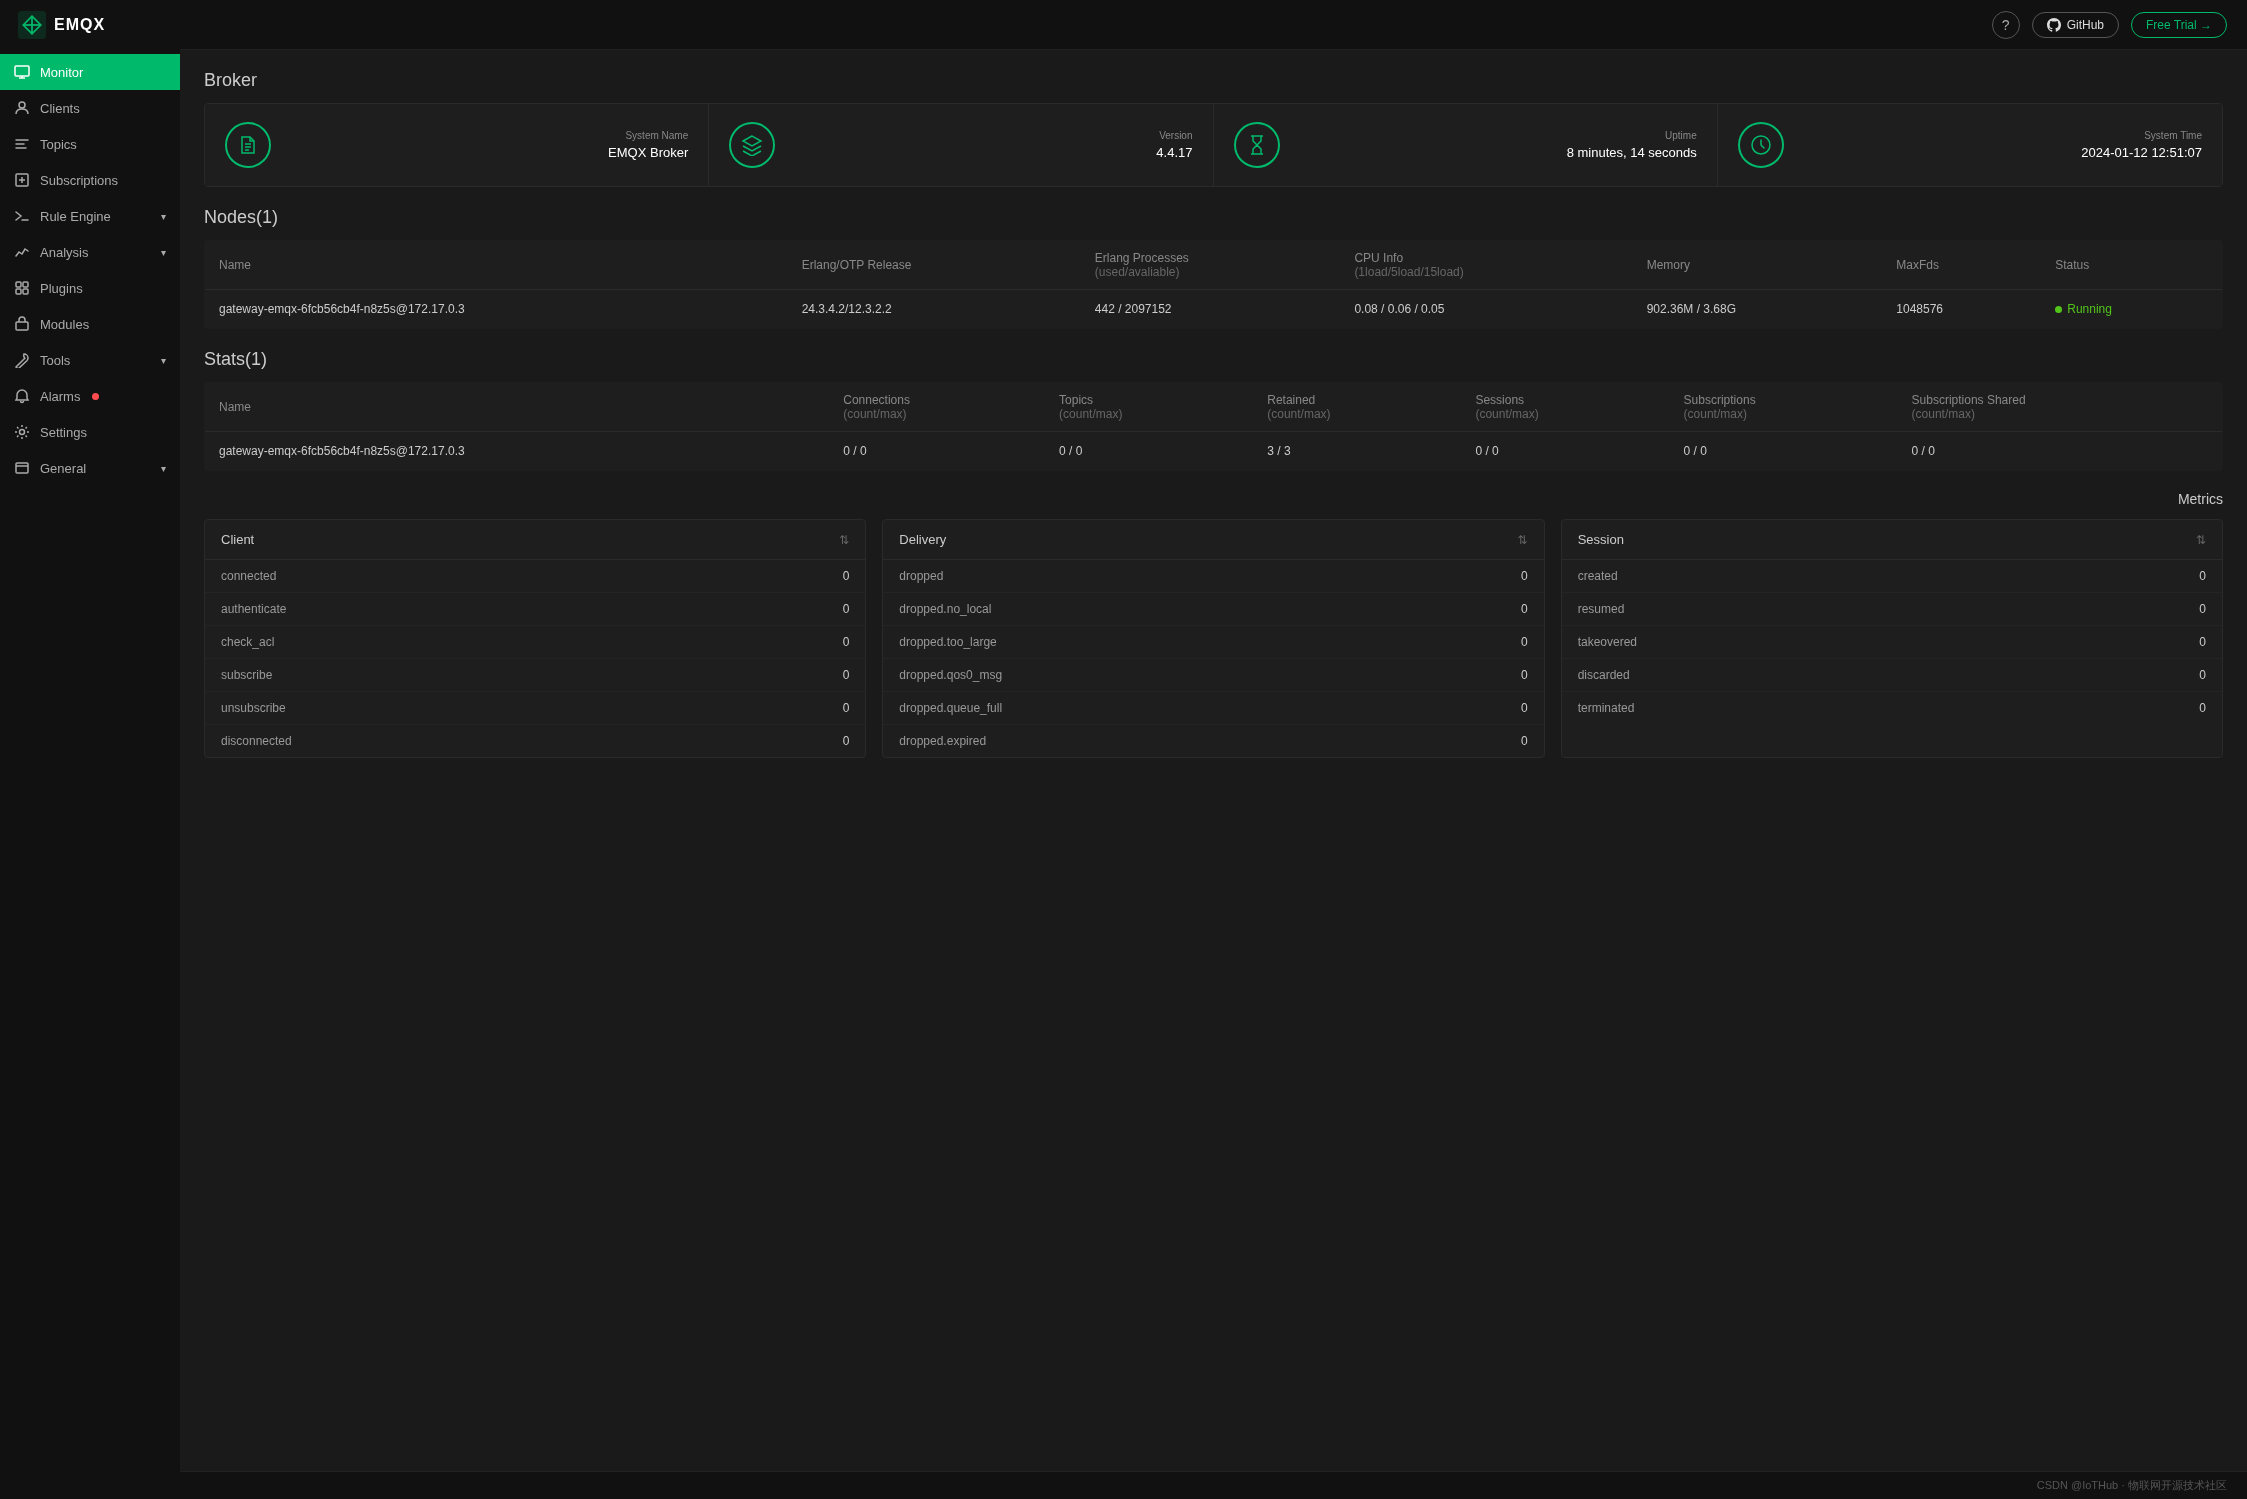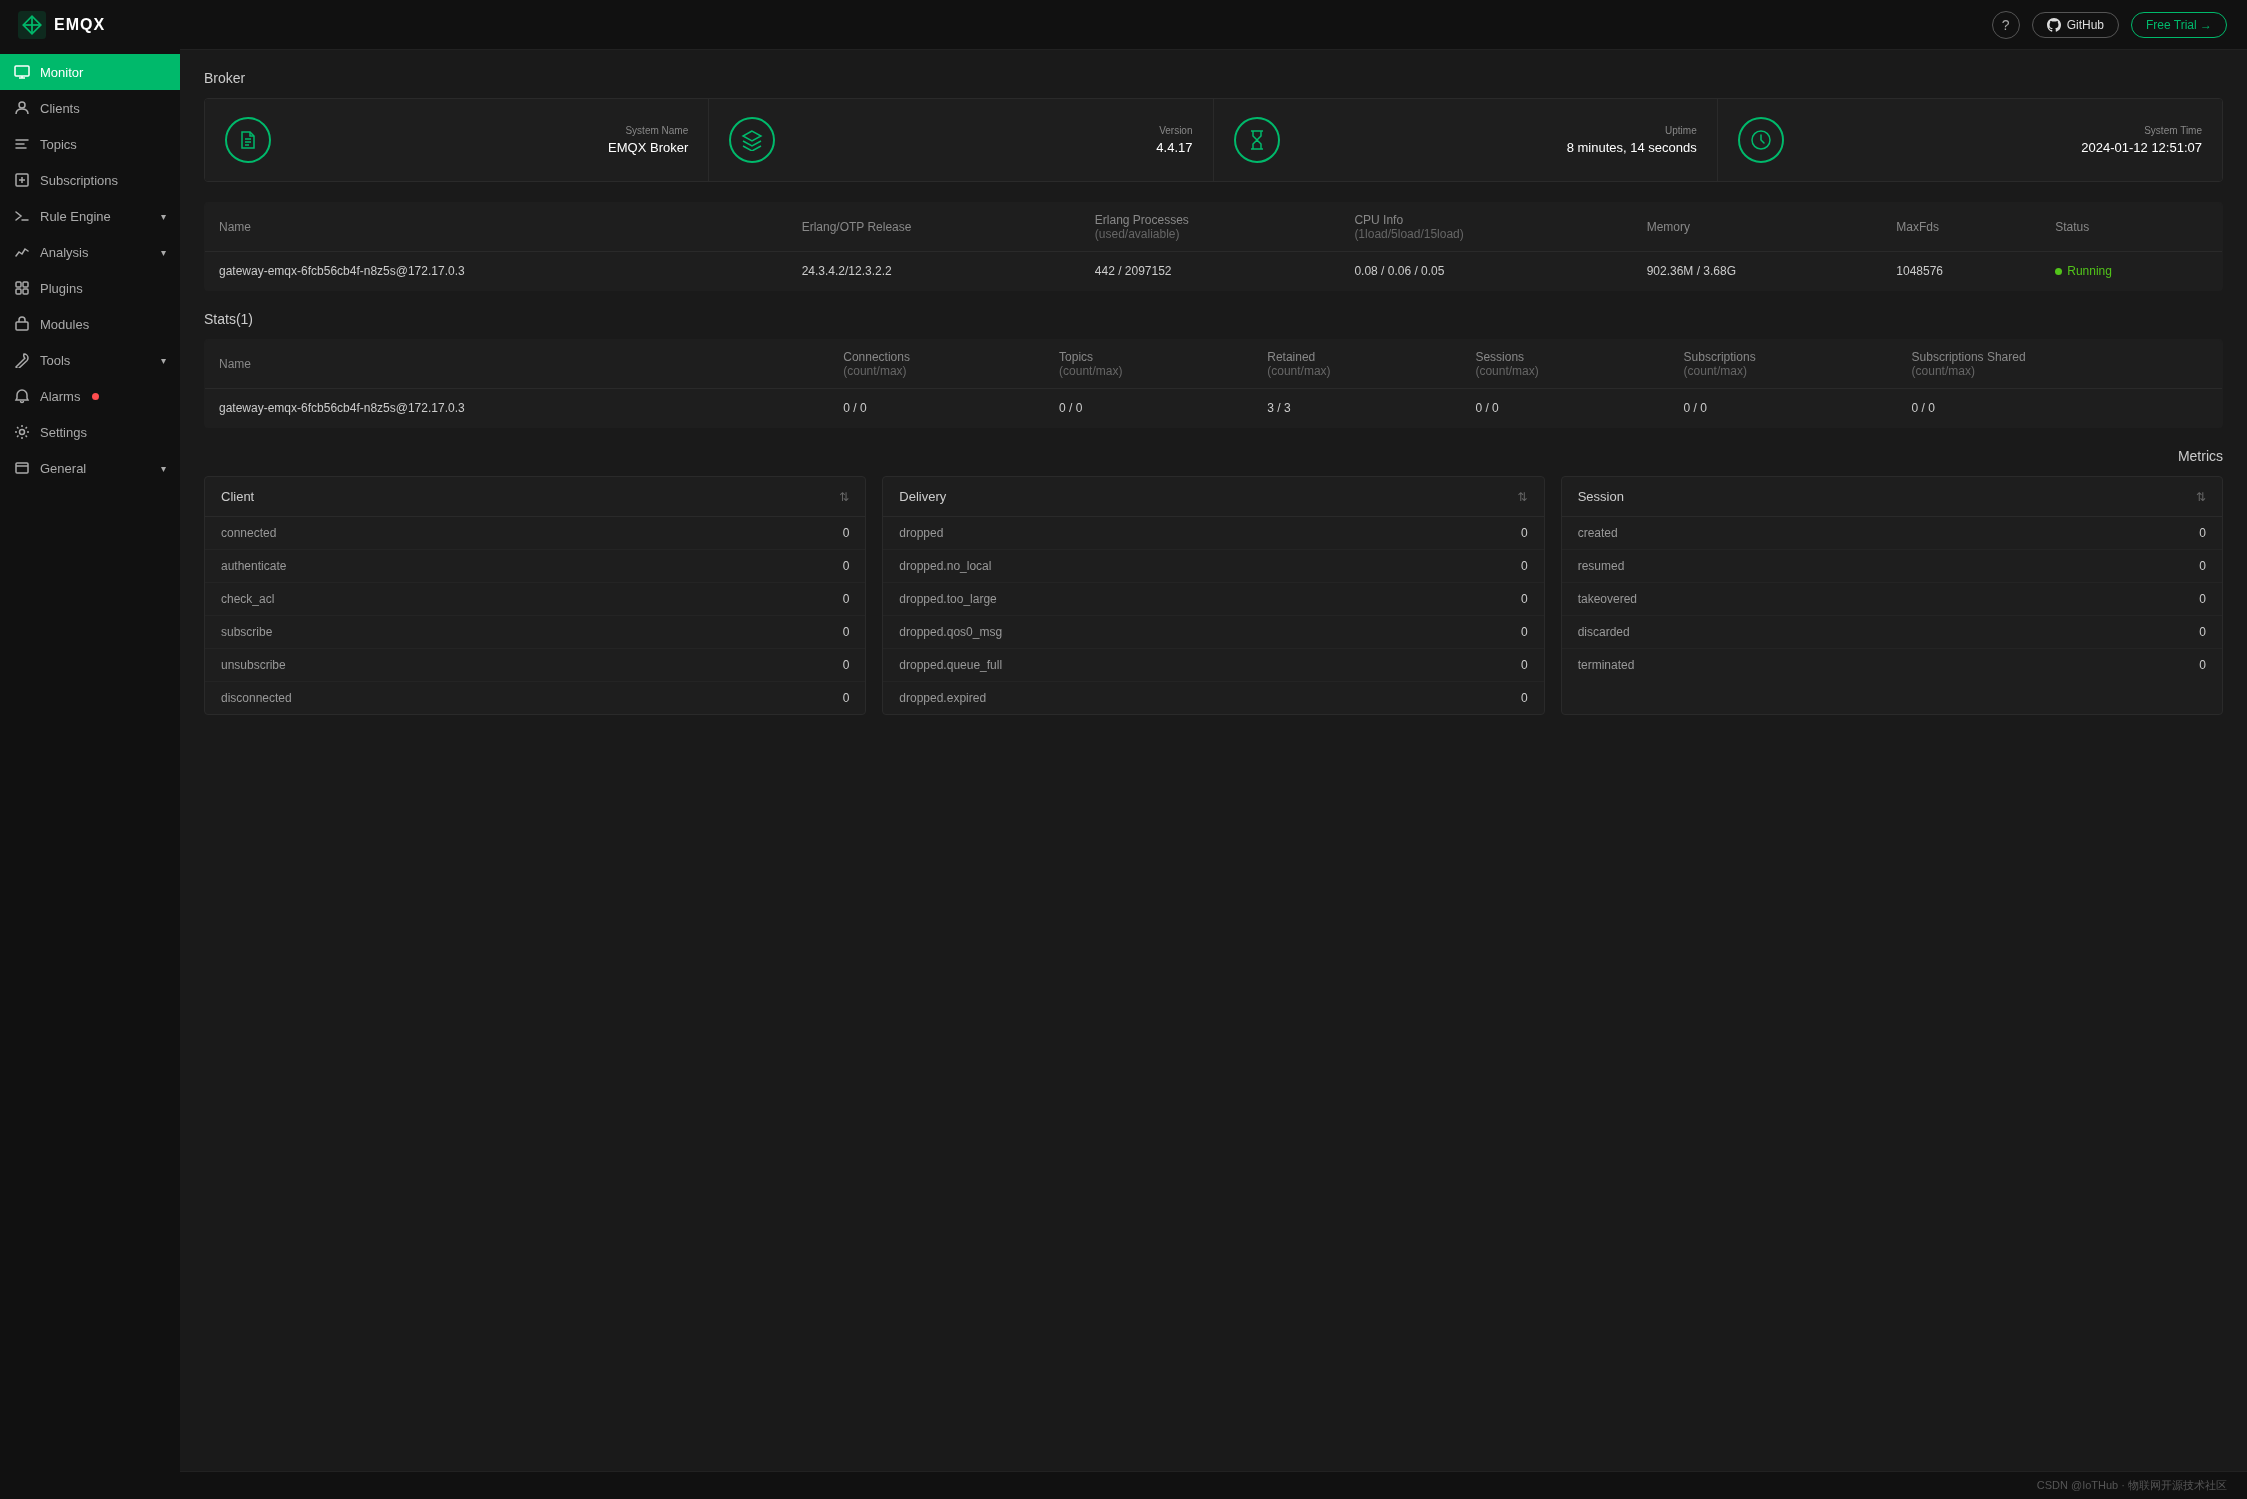--- a/index.html
+++ b/index.html
@@ -28,21 +28,21 @@
     .content { flex: 1; overflow-y: auto; padding: 20px 24px; }
 
     
     .overview-header { display: flex; align-items: center; justify-content: space-between; margin-bottom: 18px; }
     .overview-title { font-size: 22px; font-weight: 400; color: #fff; }
     .gateway-select { background: #111; border: 1px solid #333; color: #ddd; padding: 6px 30px 6px 12px; border-radius: 4px; font-size: 12px; cursor: pointer; appearance: none; -webkit-appearance: none; position: relative; }
     .gateway-select-wrapper { position: relative; display: inline-block; }
     .gateway-select-wrapper::after { content: '▾'; position: absolute; right: 10px; top: 50%; transform: translateY(-50%); color: #aaa; pointer-events: none; font-size: 12px; }
 
     
-    .section-title { font-size: 14px; color: #ccc; margin-bottom: 12px; font-weight: 500; }
+    .section-title { font-size: 18px; color: #ccc; margin-bottom: 12px; font-weight: 500; }
 
     
     .broker-cards { display: grid; grid-template-columns: repeat(4, 1fr); gap: 0; border: 1px solid #2a2a2a; border-radius: 4px; overflow: hidden; margin-bottom: 20px; }
     .broker-card { background: #1e1e1e; padding: 18px 20px; display: flex; align-items: center; gap: 14px; border-right: 1px solid #2a2a2a; }
     .broker-card:last-child { border-right: none; }
     .broker-card-icon { width: 46px; height: 46px; border-radius: 50%; border: 2px solid #00b96b; display: flex; align-items: center; justify-content: center; flex-shrink: 0; }
     .broker-card-icon svg { width: 22px; height: 22px; }
     .broker-card-info { flex: 1; }
     .broker-card-label { color: #888; font-size: 10px; margin-bottom: 4px; text-align: right; }
     .broker-card-value { color: #fff; font-size: 13px; font-weight: 500; text-align: right; }
@@ -288,20 +288,21 @@
           </div>
           <div class="broker-card-info">
             <div class="broker-card-label">System Time</div>
             <div class="broker-card-value">2024-01-12 12:51:07</div>
           </div>
         </div>
       </div>
     </div>
 
     <div class="table-section">
+      <div class="section-title">Nodes(1)</div>
       <table class="data-table">
         <thead>
           <tr>
             <th>Name</th>
             <th>Erlang/OTP Release</th>
             <th>
               Erlang Processes<br><span style="font-weight:300;color:#666;">(used/avaliable)</span>
             </th>
             <th>
               CPU Info<br><span style="font-weight:300;color:#666;">(1load/5load/15load)</span>

